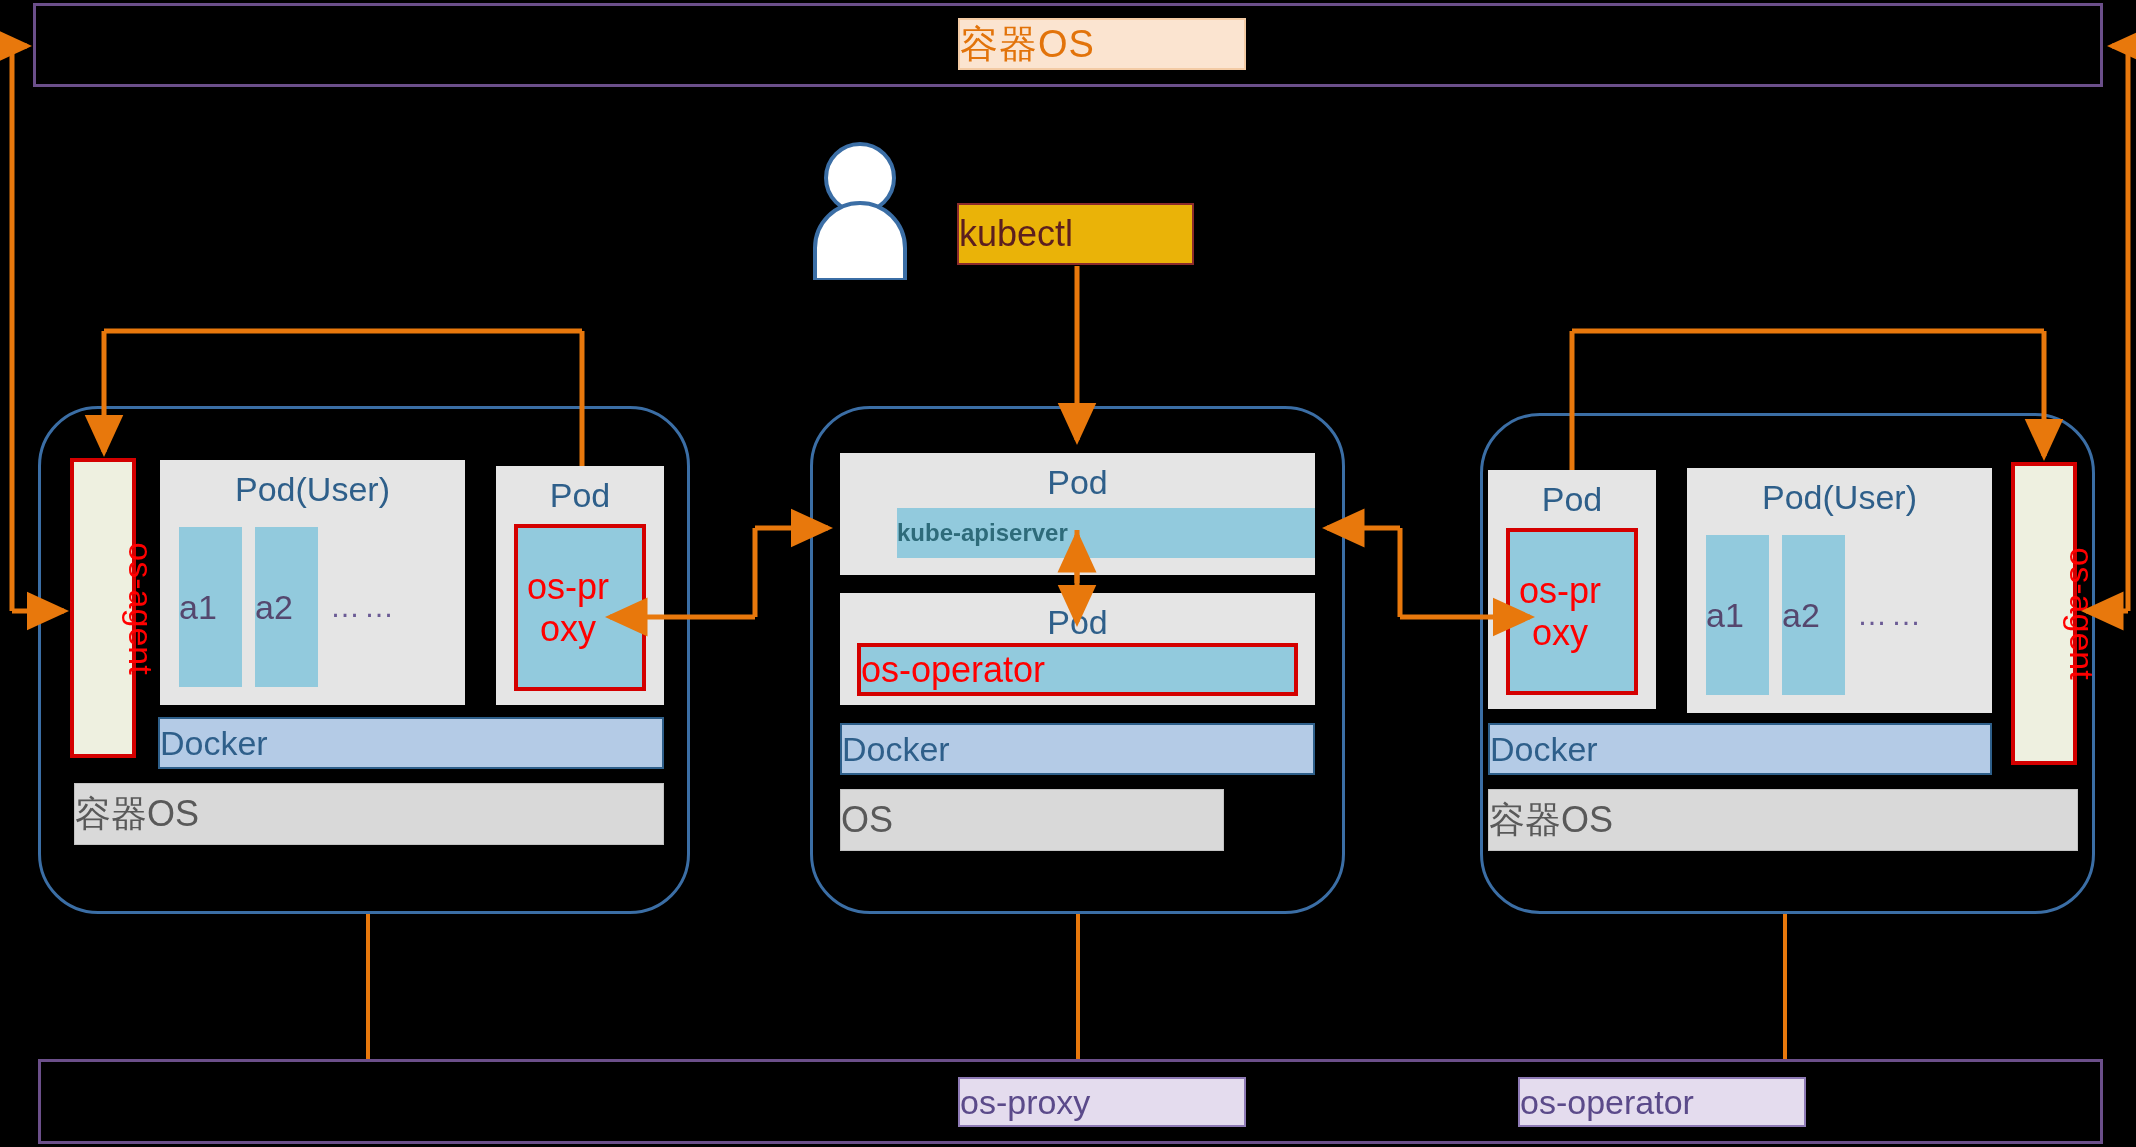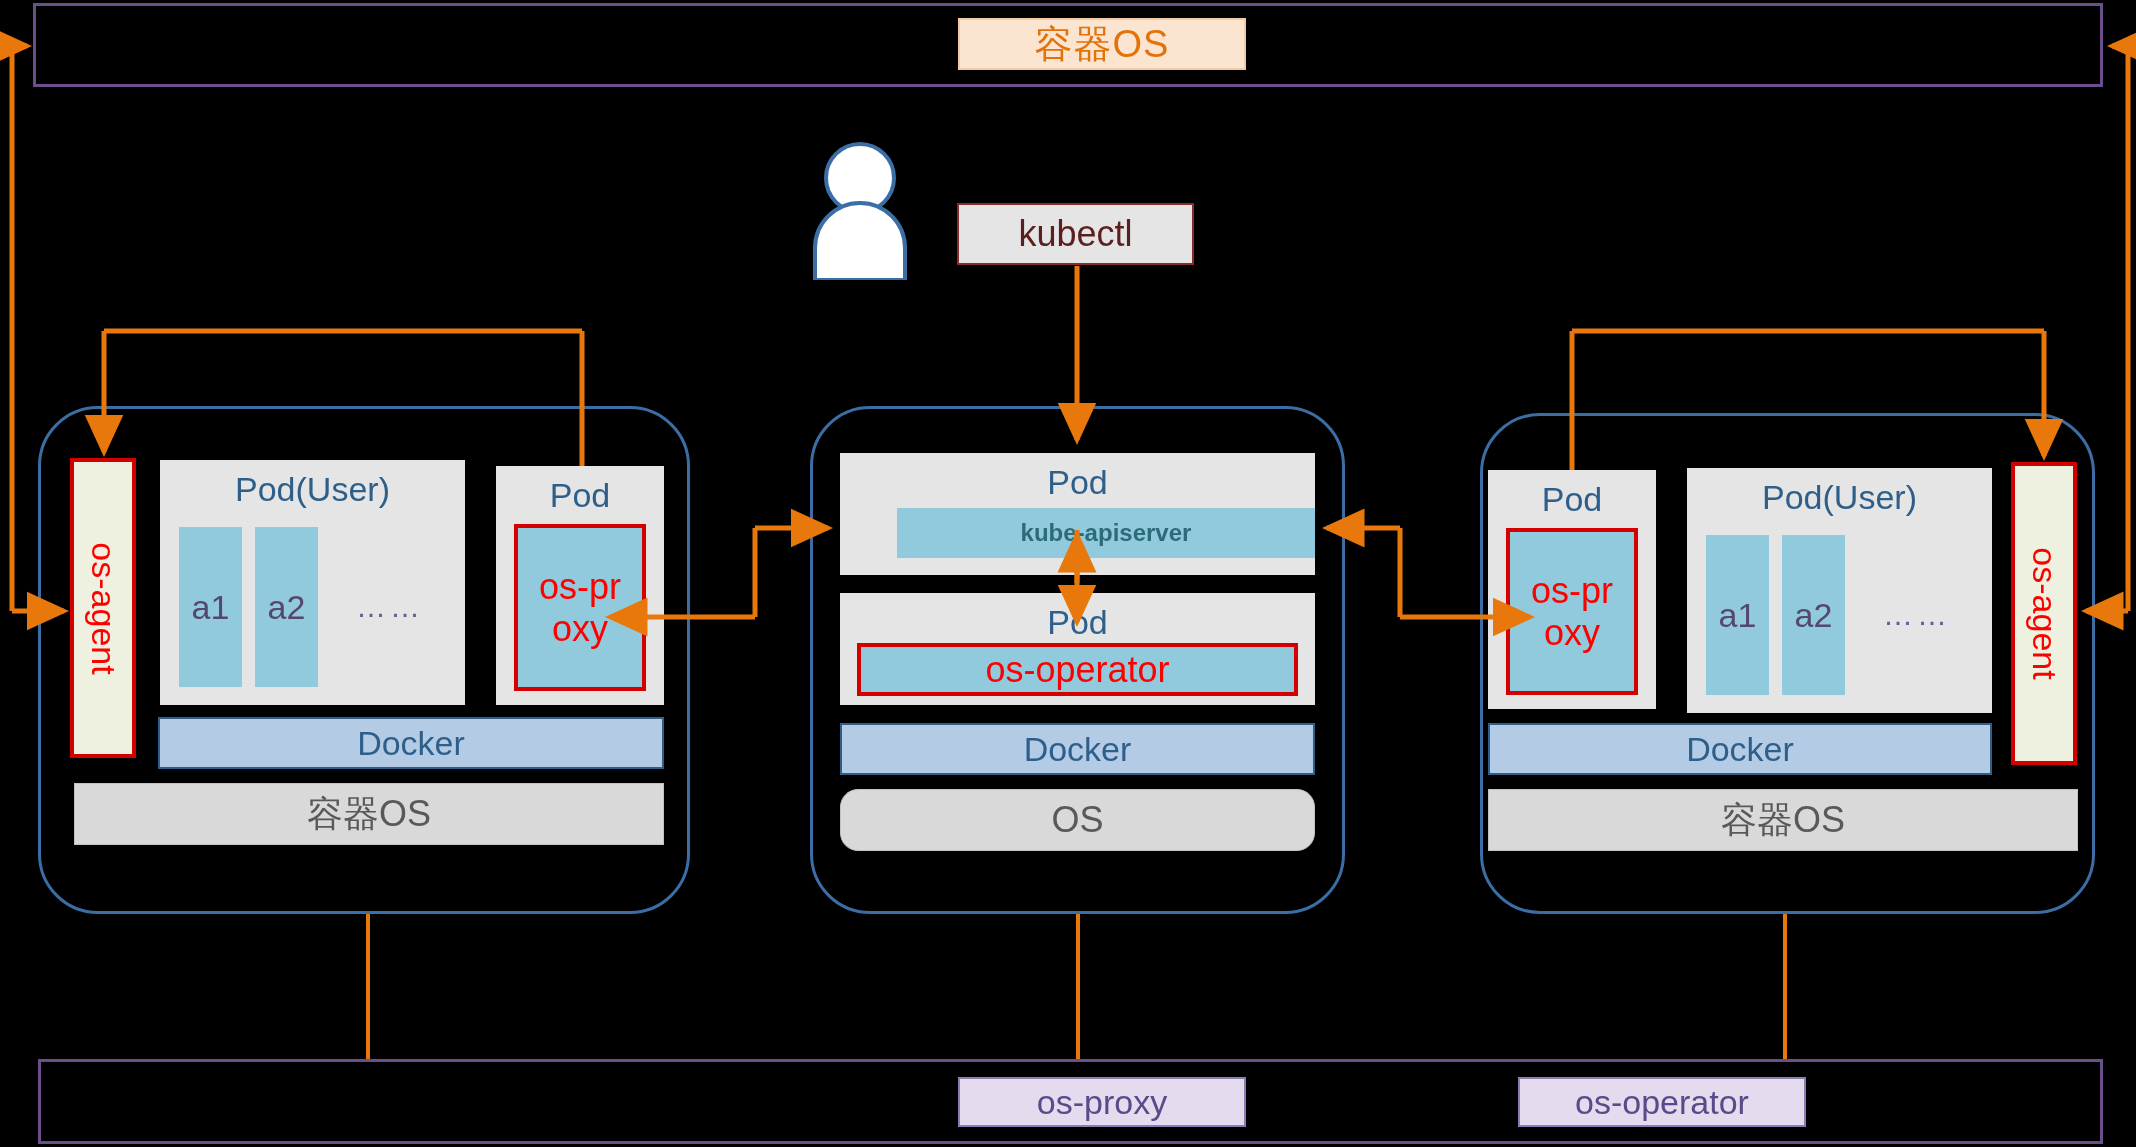--- a/index.html
+++ b/index.html
@@ -1,19 +1,19 @@
 <!DOCTYPE html>
 <html><head>
 <meta charset="utf-8">
 <style>
   html,body{margin:0;padding:0;background:#000;}
   body{width:2136px;height:1147px;position:relative;overflow:hidden;
        font-family:"Liberation Sans","DejaVu Sans",sans-serif;}
   .abs{position:absolute;box-sizing:border-box;}
-  .ctr{display:flex;align-items:center;justify-content:center;text-align:center;}
+  .ctr{display:flex;align-items:center;text-align:center;}
 
   
   .band{border:3px solid #6b4f8a;}
   .band-label{background:#fbe4d0;border:2px solid #f3cba5;color:#e2730a;
               font-size:38px;letter-spacing:1px;}
 
   
   .node{border:3px solid #3b6ea5;border-radius:60px;background:transparent;}
 
   
@@ -25,21 +25,21 @@
   .svc{background:#92cadd;border:4px solid #d40000;color:#ff0000;}
   .svc-wide{background:#92cadd;border:4px solid #d40000;color:#ff0000;font-size:36px;}
   .api{background:#92cadd;color:#2e6b7a;font-size:24px;font-weight:bold;}
   .docker{background:#b4cbe6;border:2px solid #2e5f8a;color:#2e5f8a;font-size:34px;}
   .os{background:#d9d9d9;border:1px solid #c2c2c2;color:#595959;font-size:36px;}
   .agent{background:#eef0e0;border:4px solid #d40000;}
   .agent span{color:#ff0000;font-size:34px;white-space:nowrap;
               transform:rotate(90deg);display:block;}
 
   
-  .kubectl{background:#e5e5e5;border:2px solid #8c2b2b;color:#5c1f1f;font-size:36px;}
+  .kubectl{background:#eab308;border:2px solid #8c2b2b;color:#5c1f1f;font-size:36px;}
 
   
   .chip{background:#e4dcee;border:2px solid #8e7ab5;color:#5b4a8a;font-size:34px;}
 
   svg.overlay{position:absolute;left:0;top:0;width:2136px;height:1147px;
               pointer-events:none;}
 </style>
 </head>
 <body>
 
@@ -104,21 +104,21 @@
 <div class="abs pod" style="left:840px;top:593px;width:475px;height:112px;">
   <div class="pod-title">Pod</div>
   <div class="abs ctr svc-wide" style="left:17px;top:50px;width:441px;height:53px;">
     <span>os-operator</span>
   </div>
 </div>
 
 <div class="abs ctr docker" style="left:840px;top:723px;width:475px;height:52px;">
   <span>Docker</span>
 </div>
-<div class="abs ctr os" style="left:840px;top:789px;width:475px;height:62px;border-radius:18px;">
+<div class="abs ctr os" style="left:840px;top:789px;width:384px;height:62px;">
   <span>OS</span>
 </div>
 
 <div class="abs node" style="left:1480px;top:413px;width:615px;height:501px;"></div>
 
 <div class="abs pod" style="left:1488px;top:470px;width:168px;height:239px;">
   <div class="pod-title">Pod</div>
   <div class="abs ctr svc" style="left:18px;top:58px;width:132px;height:167px;font-size:36px;line-height:1.15;">
     <span style="display:block;max-width:100px;word-break:break-all;">os-proxy</span>
   </div>

